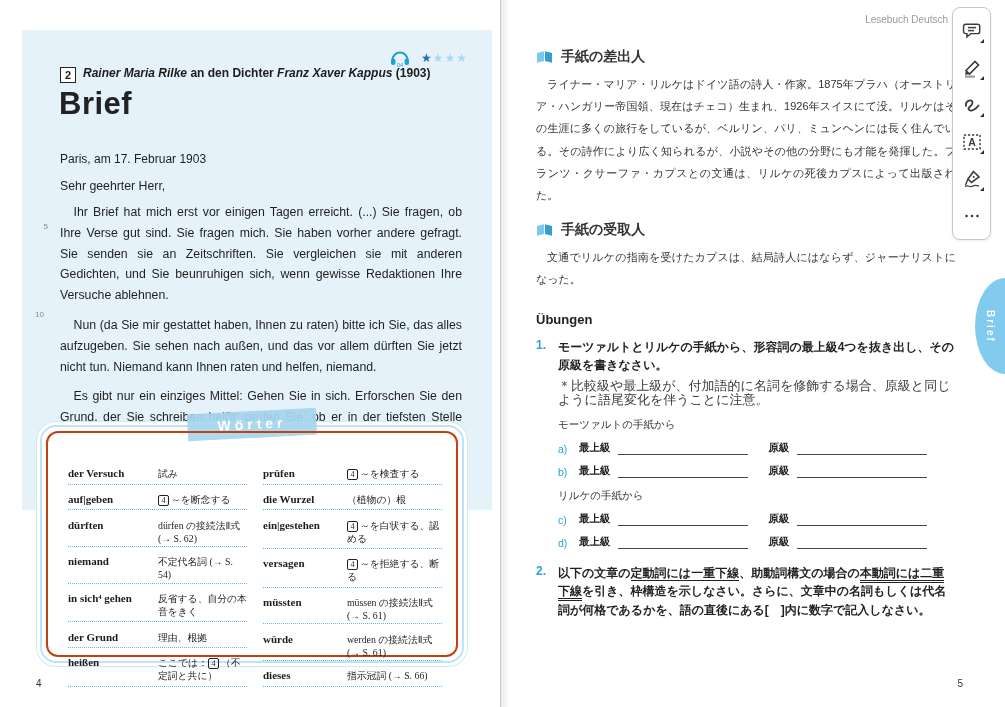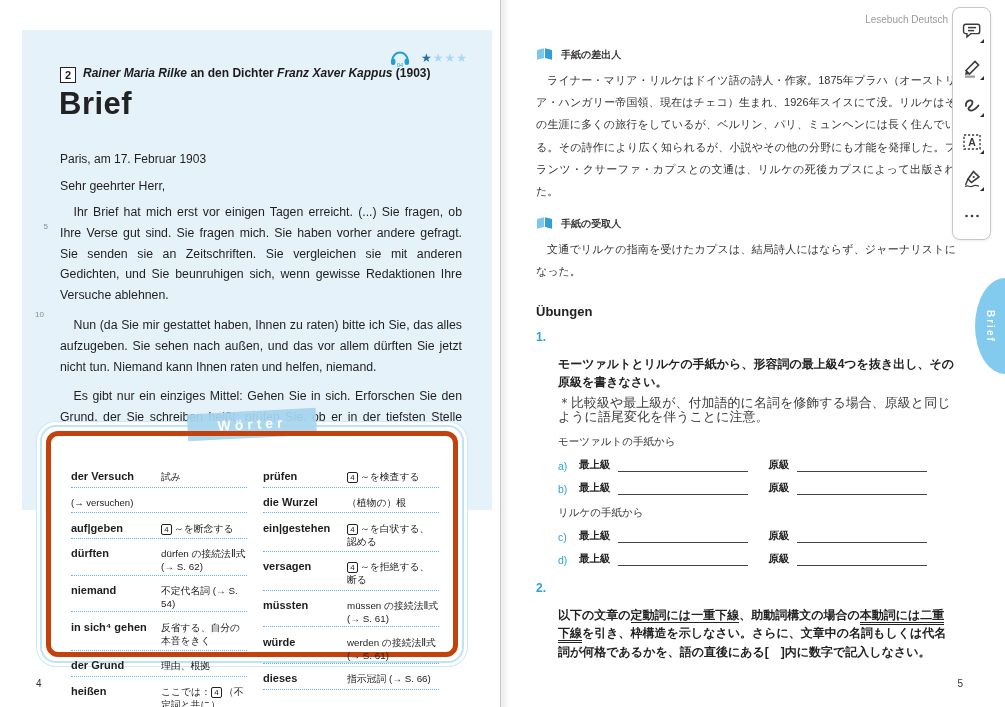--- a/index.html
+++ b/index.html
@@ -28,21 +28,21 @@
   .dateline { text-align:left; font-size:12px; margin-bottom:13px; }
   .salutation { font-size:12.3px; margin-bottom:9px; }
   .letter p { font-size:12.3px; line-height:20.8px; text-align:justify; text-indent:1.1em; margin-bottom:9px; }
   .lnum { position:absolute; font-size:8px; color:#8a8a8a; width:20px; text-align:right; }
   .lnum5 { left:6px; top:192px; } .lnum10 { left:2px; top:280px; }
 
   
   .worter-box { position:absolute; left:40px; top:425px; width:424px; height:238px;
     border:2px solid #bfe2f4; border-radius:16px; background:#fff;
     box-shadow:0 0 0 3px #fff, 0 0 0 4px #cfe9f7; }
-  .worter-inner { position:absolute; inset:4px; border:5px solid #c2410c; border-radius:12px; padding:26px 14px 3px 20px; }
+  .worter-inner { position:absolute; inset:4px; border:2px solid #c2410c; border-radius:12px; padding:26px 14px 3px 20px;font-family:Liberation Serif, serif; }
   .tape { position:absolute; left:50%; top:-16px; transform:translateX(-50%) rotate(-3deg);
     background:#a6d6ef; color:#fff; font-weight:bold; font-size:14px; letter-spacing:4px;
     padding:5px 30px 6px; opacity:0.93; }
   .w-cols { display:flex; gap:16px; }
   .w-col { flex:1; }
   .w-row { display:flex; align-items:baseline; border-bottom:1px dotted #5fb9e6; padding:4.2px 0 2.5px; }
   .w-term { width:90px; flex:none; }
   .w-col.right .w-term { width:84px; }
   .wt { font-weight:bold; font-size:11px; color:#1d1d1d; }
   .ws { font-size:9.5px; color:#1d1d1d; font-style:normal; }
@@ -59,28 +59,28 @@
   .gutter-line { position:absolute; left:500px; top:0; width:1px; height:707px; background:#c9c9c9; }
   .gutter-shade { position:absolute; left:501px; top:0; width:10px; height:707px;
     background:linear-gradient(to right,#ececec,#ffffff); }
 
   
   .page-right { position:absolute; left:508px; top:0; width:497px; height:707px; background:#fff; }
   .running-head { position:absolute; top:14px; right:57px; font-size:10px; color:#9b9b9b; }
 
   .content { position:absolute; left:28px; top:48px; width:420px; color:#333; }
   .sec { margin-bottom:15px; }
-  .sec-title { display:flex; align-items:flex-start; gap:8px; font-size:10px; font-weight:bold; color:#333; margin-bottom:7px; }
+  .sec-title { display:flex; align-items:center; gap:8px; font-size:14px; font-weight:bold; color:#333; margin-bottom:7px; }
   .sec-body { font-size:11px; line-height:22.2px; text-align:justify; text-indent:1em; color:#333; }
 
   .uebungen { margin-top:21px; }
   .ueb-head { font-size:13px; font-weight:bold; color:#222; margin-bottom:11px; }
   .ex { display:flex; gap:7px; margin-bottom:15px; }
   .ex-num { color:#2aa3db; font-weight:bold; font-size:12px; width:15px; flex:none; }
-  .ex-body { flex:1;margin-top:25px; }
+  .ex-body { flex:1; }
   .ex-inst { font-size:12px; font-weight:bold; line-height:18.5px; color:#222; }
   .ex-note { font-size:13px; line-height:14px; color:#3c3c3c; margin-top:4px; font-weight:normal; }
   .ul1 { border-bottom:1px solid #222; }
   .ul2 { border-bottom:3px double #222; }
 
   .grp-label { font-size:10.5px; color:#333; margin-top:11px; }
   .ex1-row { display:flex; align-items:flex-end; gap:7px; margin-top:9px; }
   .rid { color:#2aa3db; font-size:10.5px; width:14px; flex:none; }
   .rf { font-weight:bold; font-size:10.5px; color:#222; }
   .blank { display:inline-block; width:130px; border-bottom:1px solid #444; height:12px; margin-right:14px; }
@@ -141,24 +141,20 @@
       <div class="tape">Wörter</div>
       <div class="worter-inner">
         <div class="w-cols">
           <div class="w-col left">
 
               <div class="w-row">
                 <span class="w-term"><b class="wt">der Versuch</b></span>
                 <span class="w-def"><span>試み</span></span>
               </div>
 
-              <div class="w-row">
-                <span class="w-term"><span class="ws">(→ versuchen)</span></span>
-                <span class="w-def"><span></span></span>
-              </div>
 
               <div class="w-row">
                 <span class="w-term"><b class="wt">auf|geben</b></span>
                 <span class="w-def"><span class="w-case">4</span><span>～を断念する</span></span>
               </div>
 
               <div class="w-row">
                 <span class="w-term"><b class="wt">dürften</b></span>
                 <span class="w-def"><span>dürfen の接続法Ⅱ式 (→ S. 62)</span></span>
               </div>

